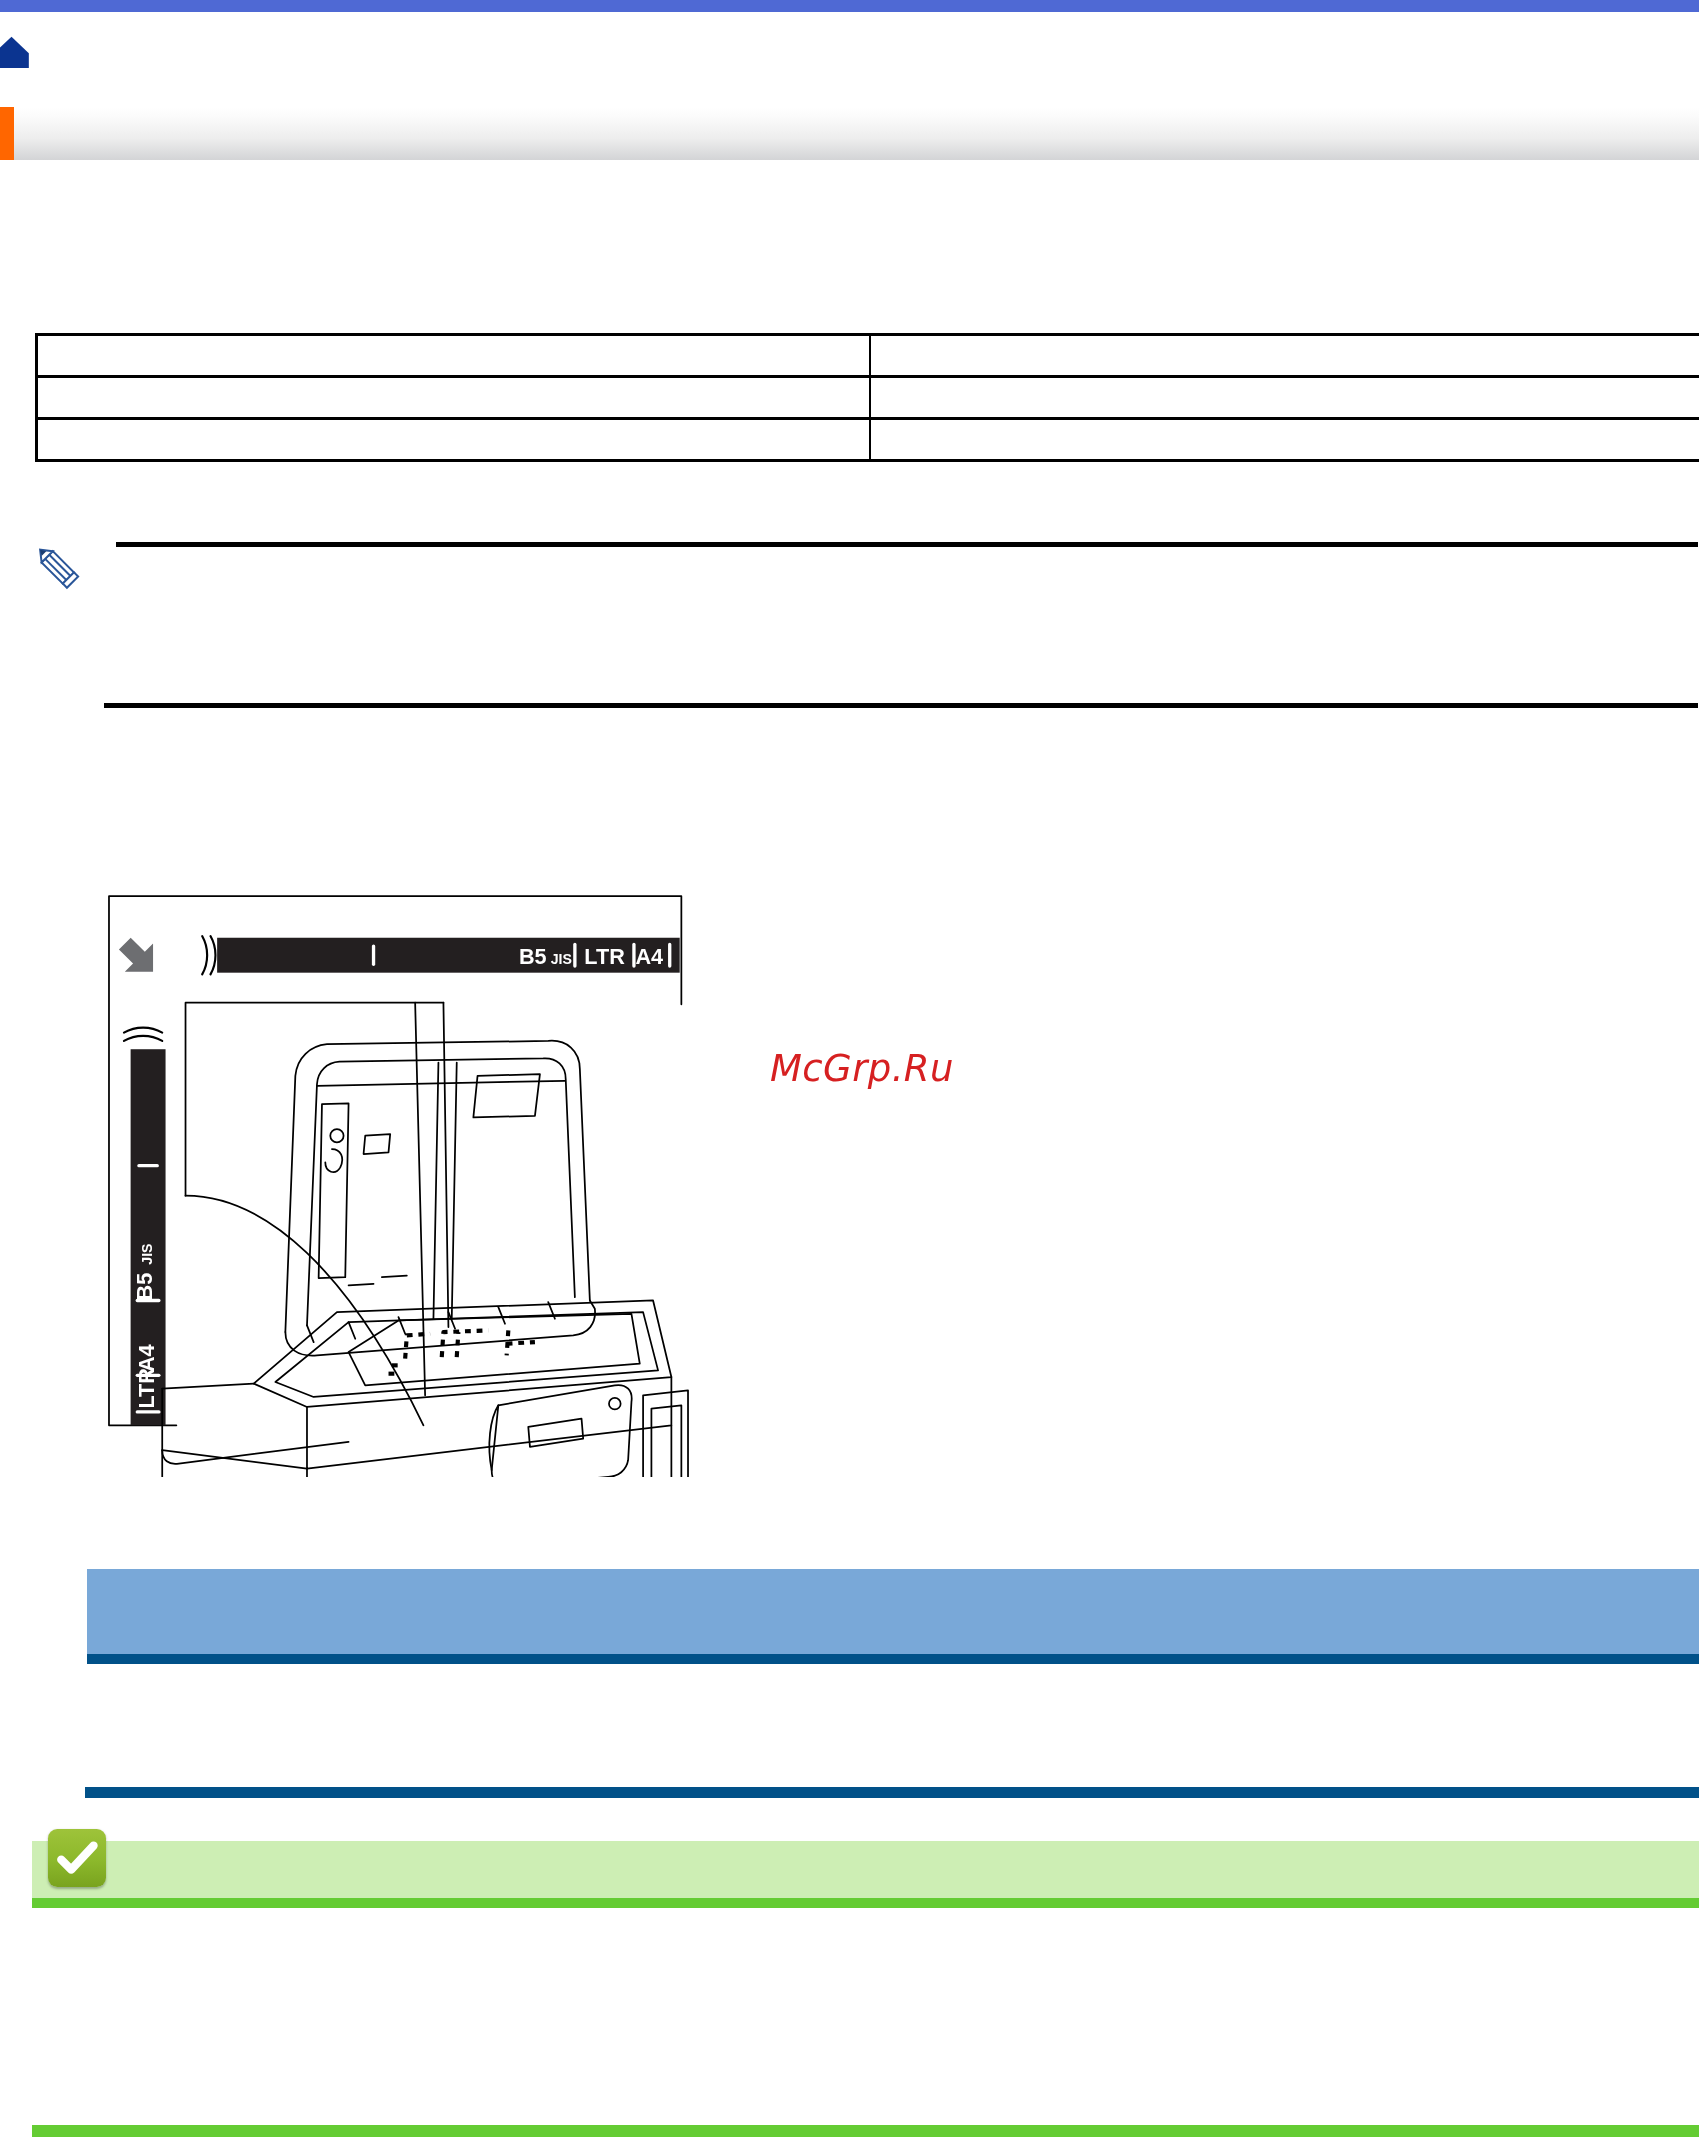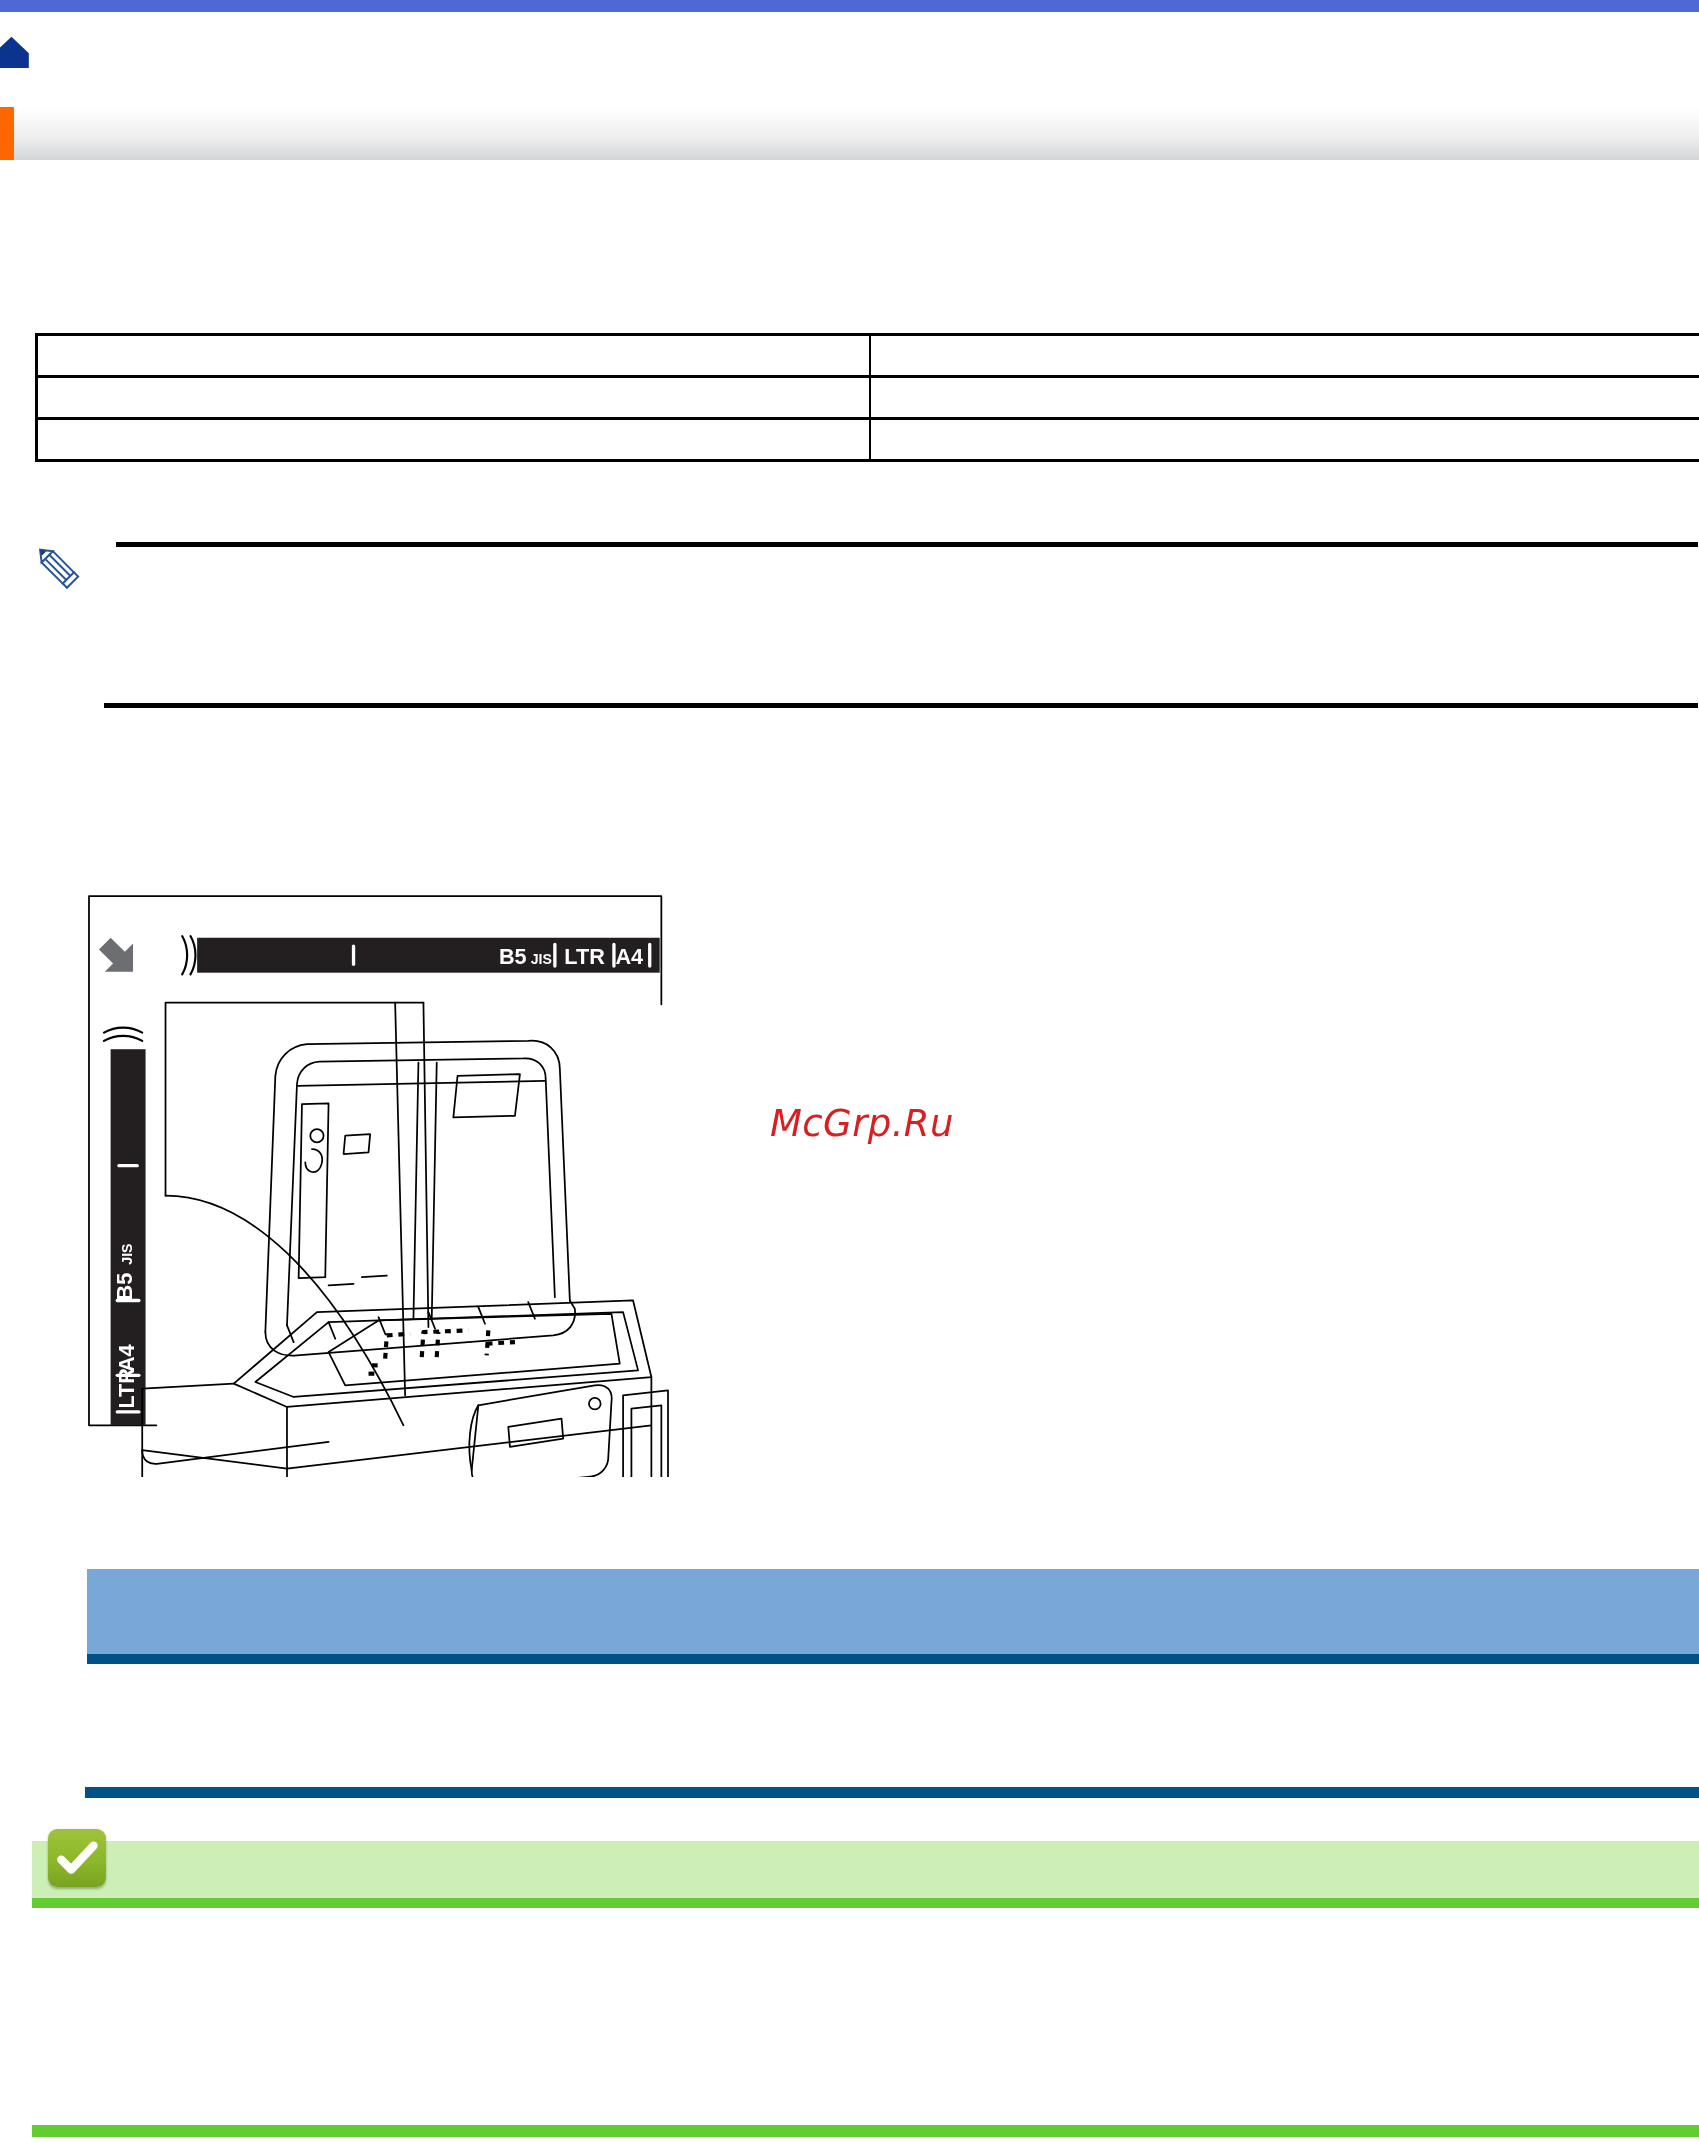--- a/index.html
+++ b/index.html
@@ -67,27 +67,27 @@
   }
   .note-rule-bottom{
     position:absolute; left:-12.5px; top:161px; width:1594px; height:5px; background:#000;
   }
   .note-pencil{
     position:absolute; left:30px; top:539px; width:55px; height:55px;
   }
 
   
   .figure{
-    position:absolute; left:79px; top:886px; width:599px; height:591px;
+    position:absolute; left:99px; top:886px; width:599px; height:591px;
   }
   .figure svg{ display:block; }
 
   
   .watermark{
-    position:absolute; left:770px; top:1102px;
+    position:absolute; left:770px; top:1047px;
     color:#d62021;
     font-style:italic;
     font-size:37px;
     font-weight:400;
     letter-spacing:0.4px;
     font-family:"DejaVu Sans", sans-serif;
     white-space:nowrap;
   }
 
   

